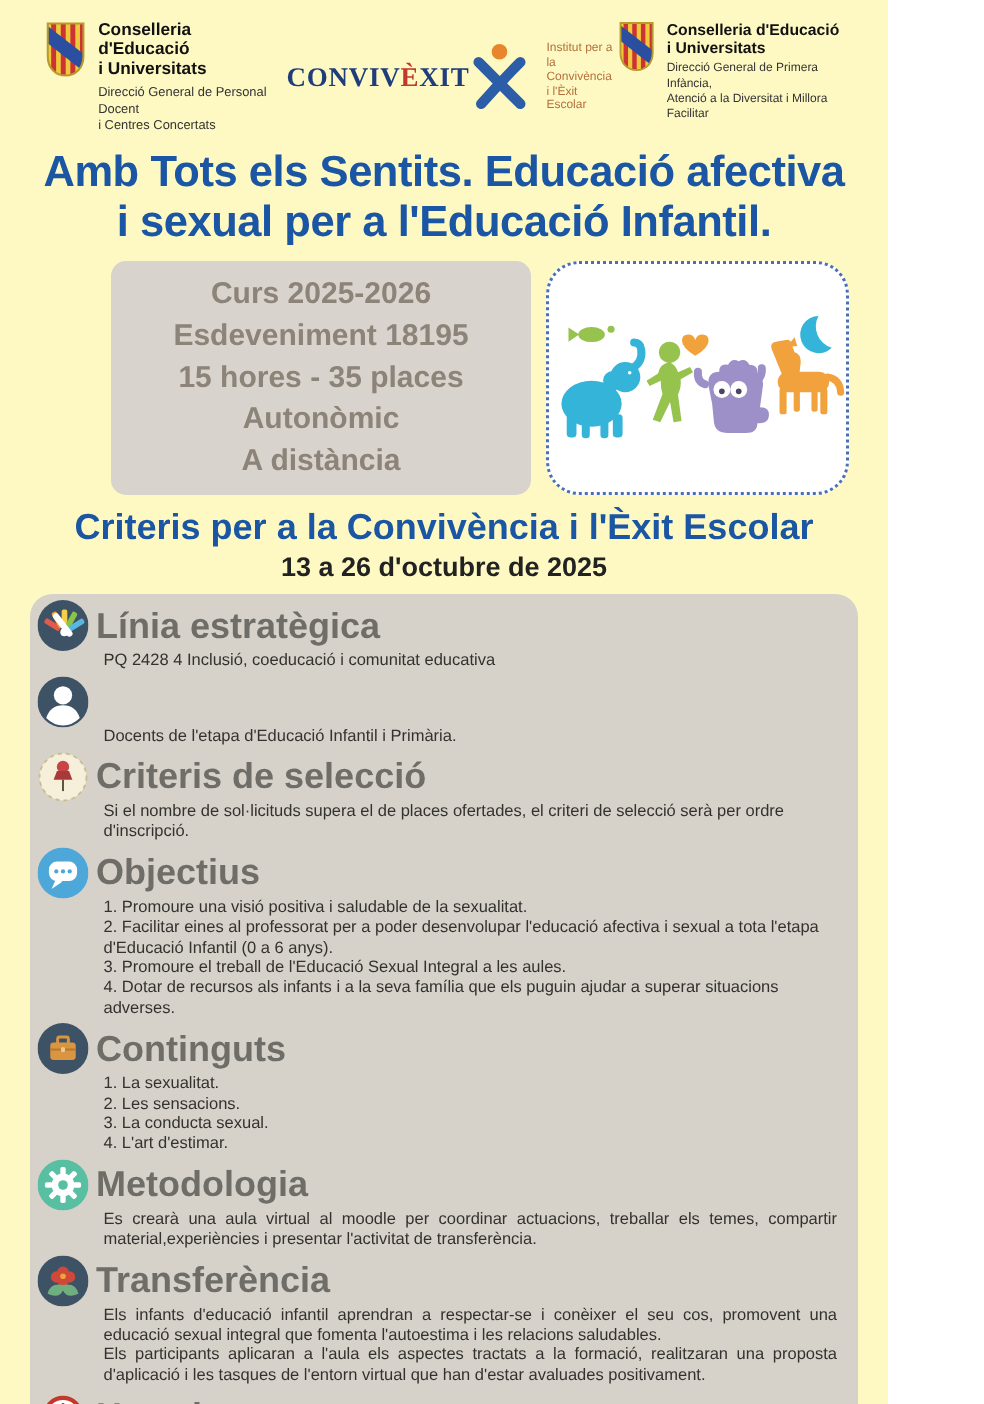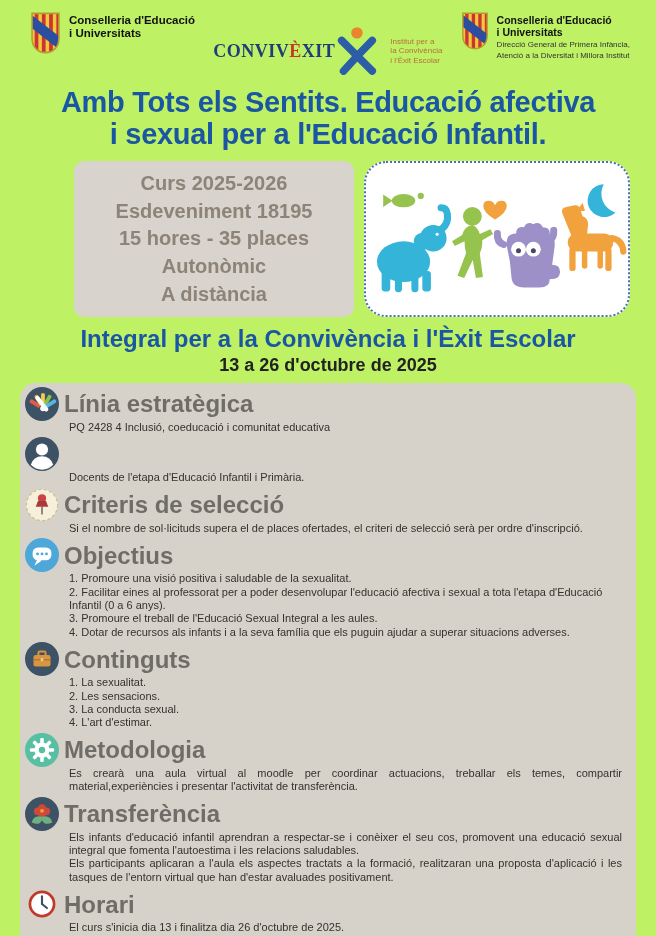--- a/index.html
+++ b/index.html
@@ -1,17 +1,17 @@
 <!DOCTYPE html>
 <html><head>
 <meta charset="utf-8">
 <style>
   * { box-sizing: border-box; margin: 0; padding: 0; }
   html,body { width:656px; height:936px; background:#fff; font-family:"Liberation Sans","DejaVu Sans",sans-serif; }
-  .page { width:656px; height:936px; background:#bef264; overflow:hidden; position:relative; }
+  .page { width:592px; height:936px; background:#fef9c3; overflow:hidden; position:relative; }
 
   
   .top { display:flex; justify-content:space-between; align-items:flex-start; padding:12px 26px 0 30px; }
   .gov { display:flex; gap:8px; align-items:flex-start; }
   .gov .txt { padding-top:2px; }
   .gov .nm { font-size:11.5px; font-weight:bold; color:#111; line-height:1.15; }
   .gov .dp { font-size:8.6px; color:#333; line-height:1.3; margin-top:2px; }
   .gov.right .nm { font-size:10.5px; }
   .gov.right .dp { font-size:8px; }
 
@@ -62,20 +62,24 @@
           <rect x="11.5" y="0" width="3.6" height="40" fill="#cc3333"></rect>
           <rect x="18.5" y="0" width="3.6" height="40" fill="#cc3333"></rect>
           <rect x="25.5" y="0" width="3.6" height="40" fill="#cc3333"></rect>
           <rect x="-10" y="14.5" width="55" height="10" fill="#2b4ea0" transform="rotate(38 15 20)"></rect>
         </g>
         <path d="M2,1 h26 v24 c0,9 -6,14 -13,14 c-7,0 -13,-5 -13,-14 z" fill="none" stroke="#b89a2f" stroke-width="1.5"></path>
       </svg>
       <div class="txt">
         <div class="nm">Conselleria d'Educació</div>
         <div class="nm">i Universitats</div>
+        <div class="dp">
+          <span>Direcció General de Personal Docent</span><br>
+          <span>i Centres Concertats</span>
+        </div>
       </div>
     </div>
 
     <div class="cvx">
       <span class="word"><span>CONVIV</span><span class="red">È</span><span>XIT</span></span>
       <svg width="42" height="50" viewBox="0 0 44 52">
         <path d="M7,15 Q22,30 39,47" stroke="#2b5ea7" stroke-width="8" fill="none" stroke-linecap="round"></path>
         <path d="M39,15 Q24,30 9,47" stroke="#2b5ea7" stroke-width="8" fill="none" stroke-linecap="round"></path>
         <circle cx="23" cy="7" r="6" fill="#e8862d"></circle>
       </svg>
@@ -101,21 +105,21 @@
           <rect x="25.5" y="0" width="3.6" height="40" fill="#cc3333"></rect>
           <rect x="-10" y="14.5" width="55" height="10" fill="#2b4ea0" transform="rotate(38 15 20)"></rect>
         </g>
         <path d="M2,1 h26 v24 c0,9 -6,14 -13,14 c-7,0 -13,-5 -13,-14 z" fill="none" stroke="#b89a2f" stroke-width="1.5"></path>
       </svg>
       <div class="txt">
         <div class="nm">Conselleria d'Educació</div>
         <div class="nm">i Universitats</div>
         <div class="dp">
           <span>Direcció General de Primera Infància,</span><br>
-          <span>Atenció a la Diversitat i Millora Institut</span>
+          <span>Atenció a la Diversitat i Millora Facilitar</span>
         </div>
       </div>
     </div>
   </div>
 
   <h1 class="title">
     <span>Amb Tots els Sentits. Educació afectiva</span><br>
     <span>i sexual per a l'Educació Infantil.</span>
   </h1>
 
@@ -180,21 +184,21 @@
           <rect x="22" y="58" width="8" height="30" rx="3"></rect>
           <rect x="38" y="58" width="7" height="27" rx="3"></rect>
           <rect x="58" y="58" width="7" height="27" rx="3"></rect>
           <rect x="68" y="58" width="8" height="30" rx="3"></rect>
           <path d="M76,46 q14,2 15,17" stroke="#f2a23c" stroke-width="8" stroke-linecap="round" fill="none"></path>
         </g>
       </svg>
     </div>
   </div>
 
-  <h2 class="subtitle">Integral per a la Convivència i l'Èxit Escolar</h2>
+  <h2 class="subtitle">Criteris per a la Convivència i l'Èxit Escolar</h2>
   <div class="daterange">13 a 26 d'octubre de 2025</div>
 
   <div class="panel">
 
     <section>
       <div class="sec-head">
         <span class="icon">
           <svg viewBox="0 0 38 38">
             <circle cx="19" cy="19" r="19" fill="#3e5266"></circle>
             <g transform="translate(20,24)">

